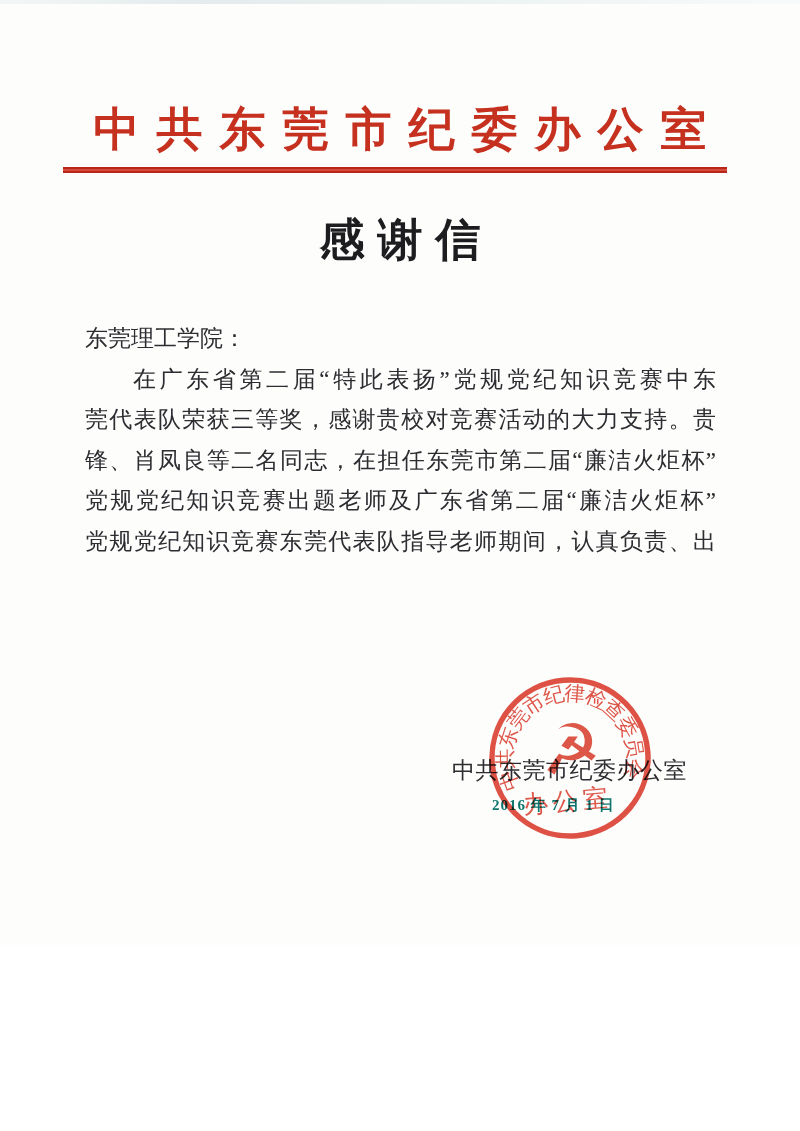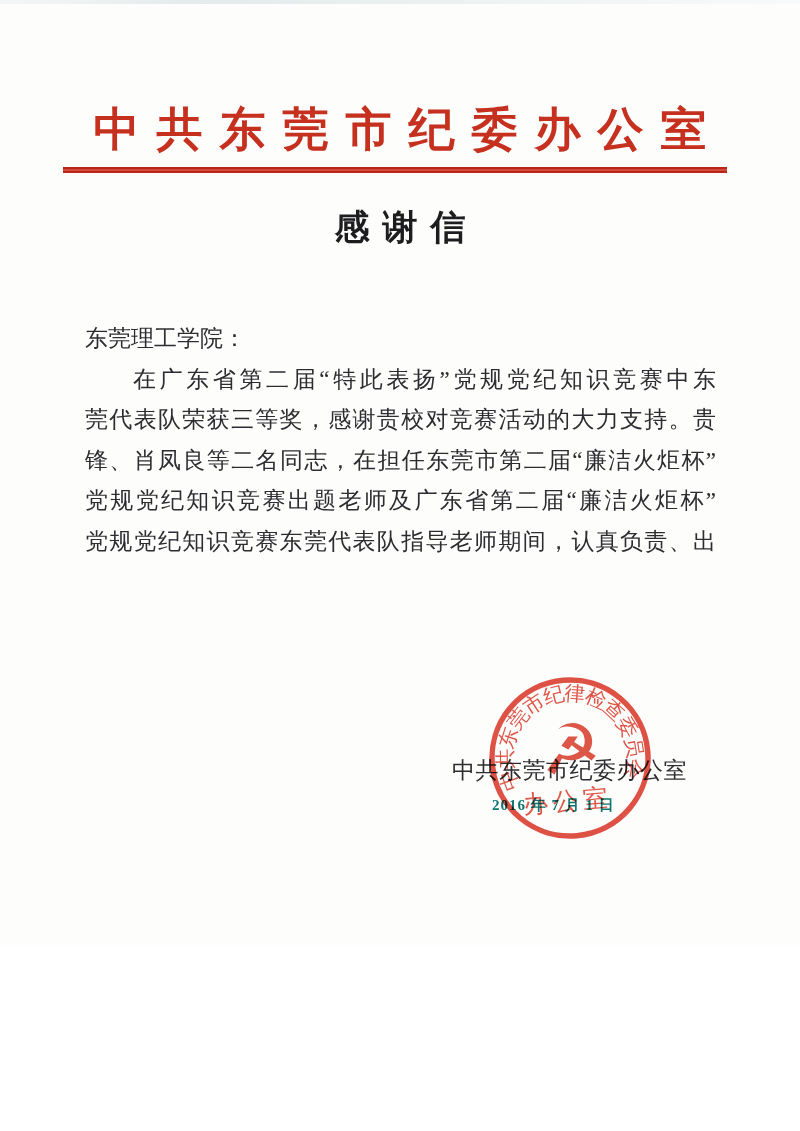--- a/index.html
+++ b/index.html
@@ -21,24 +21,24 @@
     font-size:46px;font-weight:bold;
     color:#c5301f;
     letter-spacing:17px;text-indent:17px;
     white-space:nowrap;
   }
   .rule{
     position:absolute;top:167px;left:63px;width:664px;height:6px;
     background:linear-gradient(#b8271a 0 2px,#d44b3c 2px 4px,#b8271a 4px 6px);
   }
   .doc-title{
-    position:absolute;top:204px;left:0;width:100%;margin:0;
+    position:absolute;top:210px;left:0;width:100%;margin:0;
     text-align:center;
     font-family:"DejaVu Sans","Liberation Sans",sans-serif;
-    font-size:35px;font-weight:bold;
+    font-size:45px;font-weight:bold;
     color:#1d1d20;
     letter-spacing:13px;text-indent:13px;
     white-space:nowrap;
   }
   .body-block{
     position:absolute;left:85px;top:319px;width:631px;
     font-size:23px;line-height:40.6px;
     color:#2c2c31;
   }
   .bline{height:40.6px;overflow:visible;white-space:nowrap;}

